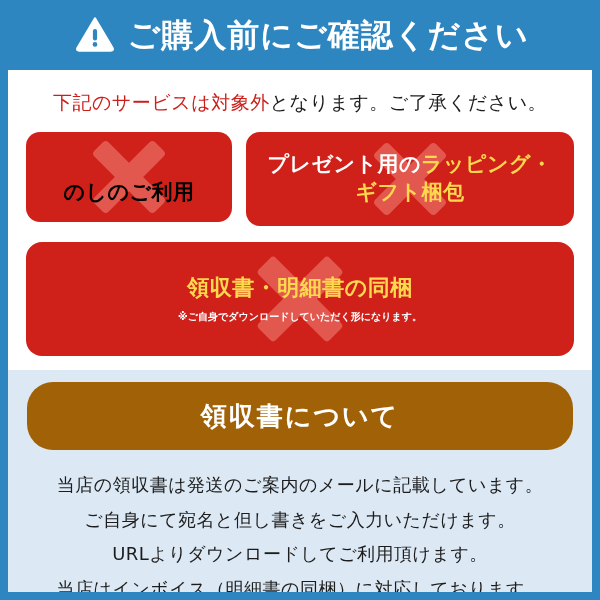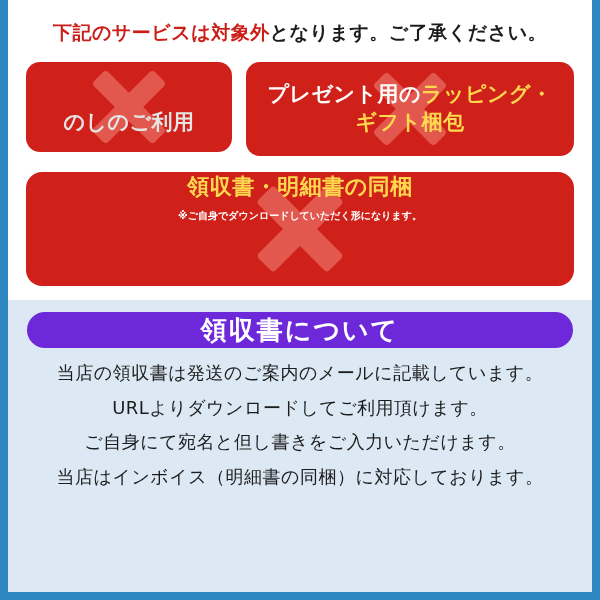--- a/index.html
+++ b/index.html
@@ -62,21 +62,21 @@
   
   .exclusions {
     background: #ffffff;
     padding: 14px 18px 14px 18px;
     flex: 0 0 auto;
   }
 
   .subtitle {
     text-align: center;
     font-size: 19px;
-    font-weight: bold;
+    font-weight: normal;
     color: #1c1c1c;
     letter-spacing: 0.5px;
     margin: 6px 0 16px 0;
     white-space: nowrap;
   }
   .subtitle .hl {
     color: #cc1f1a;
   }
 
   .box-row {
@@ -122,21 +122,21 @@
     line-height: 1.32;
   }
 
   .box-noshi {
     flex: 0 0 206px;
     height: 90px;
   }
   .box-noshi .xmark span { width: 86px; height: 20px; }
   .box-noshi .label {
     font-size: 21px;
-    color: #e5e5e5;
+    color: #000000;
     letter-spacing: 0.5px;
     margin-top: 32px;
   }
 
   .box-wrap {
     flex: 1 1 auto;
     height: 94px;
   }
   .box-wrap .xmark span { width: 86px; height: 20px; }
   .box-wrap .label {
@@ -144,21 +144,21 @@
     color: #ffffff;
     letter-spacing: 0.5px;
   }
   .box-wrap .label .y { color: #ffd84d; }
 
   .box-receipt {
     margin-top: 16px;
     width: 100%;
     height: 114px;
     flex-direction: column;
-    justify-content: flex-start;
+    justify-content: center;
     border-radius: 16px;
   }
   .box-receipt .xmark span { width: 100px; height: 24px; }
   .box-receipt .label {
     display: block;
   }
   .box-receipt .rtitle {
     font-size: 22px;
     color: #ffd84d;
     font-weight: bold;
@@ -180,57 +180,65 @@
     flex: 1 1 auto;
     padding: 10px 18px 16px 18px;
     display: flex;
     flex-direction: column;
     align-items: center;
   }
 
   .pill {
     width: 100%;
     max-width: 546px;
-    height: 36px;
-    background: #6d28d9;
+    height: 68px;
+    background: #a16207;
     border-radius: 26px;
     display: flex;
     align-items: center;
     justify-content: center;
     margin-top: 2px;
     text-align: center;
   }
   .pill-label {
     color: #ffffff;
     font-size: 26px;
     font-weight: bold;
     letter-spacing: 2px;
     white-space: nowrap;
   }
 
   .body-lines {
-    margin-top: 14px;
+    margin-top: 24px;
     display: flex;
     flex-direction: column;
     align-items: center;
     gap: 13px;
   }
   .body-line {
     font-size: 18px;
     color: #1c1c1c;
     letter-spacing: 0.5px;
     white-space: nowrap;
     line-height: 1.2;
   }
 </style>
 </head>
 <body>
 
 <div class="banner">
 
+  <div class="header">
+    <svg class="warn-icon" viewBox="0 0 40 40">
+      <path d="M20 3.5 L37.5 33 Q38.6 35.5 35.8 35.5 L4.2 35.5 Q1.4 35.5 2.5 33 Z" fill="#ffffff" stroke="#ffffff" stroke-width="2.4" stroke-linejoin="round"></path>
+      <rect x="17.9" y="14" width="4.2" height="11.5" rx="2.1" fill="#2e86c1"></rect>
+      <circle cx="20" cy="29.4" r="2.35" fill="#2e86c1"></circle>
+    </svg>
+    <div class="header-title">ご購入前にご確認ください</div>
+  </div>
 
   <div class="card">
 
     <div class="exclusions">
 
       <div class="subtitle"><span class="hl">下記のサービスは対象外</span><span>となります。ご了承ください。</span></div>
 
       <div class="box-row">
 
         <div class="redbox box-noshi">
@@ -265,21 +273,21 @@
     </div>
 
     <div class="receipt-section">
 
       <div class="pill">
         <div class="pill-label">領収書について</div>
       </div>
 
       <div class="body-lines">
         <div class="body-line">当店の領収書は発送のご案内のメールに記載しています。</div>
+        <div class="body-line">ご自身にて宛名と但し書きをご入力いただけます。</div>
         <div class="body-line">URLよりダウンロードしてご利用頂けます。</div>
-        <div class="body-line">ご自身にて宛名と但し書きをご入力いただけます。</div>
         <div class="body-line">当店はインボイス（明細書の同梱）に対応しております。</div>
       </div>
 
     </div>
 
   </div>
 </div>
 
 </body></html>

